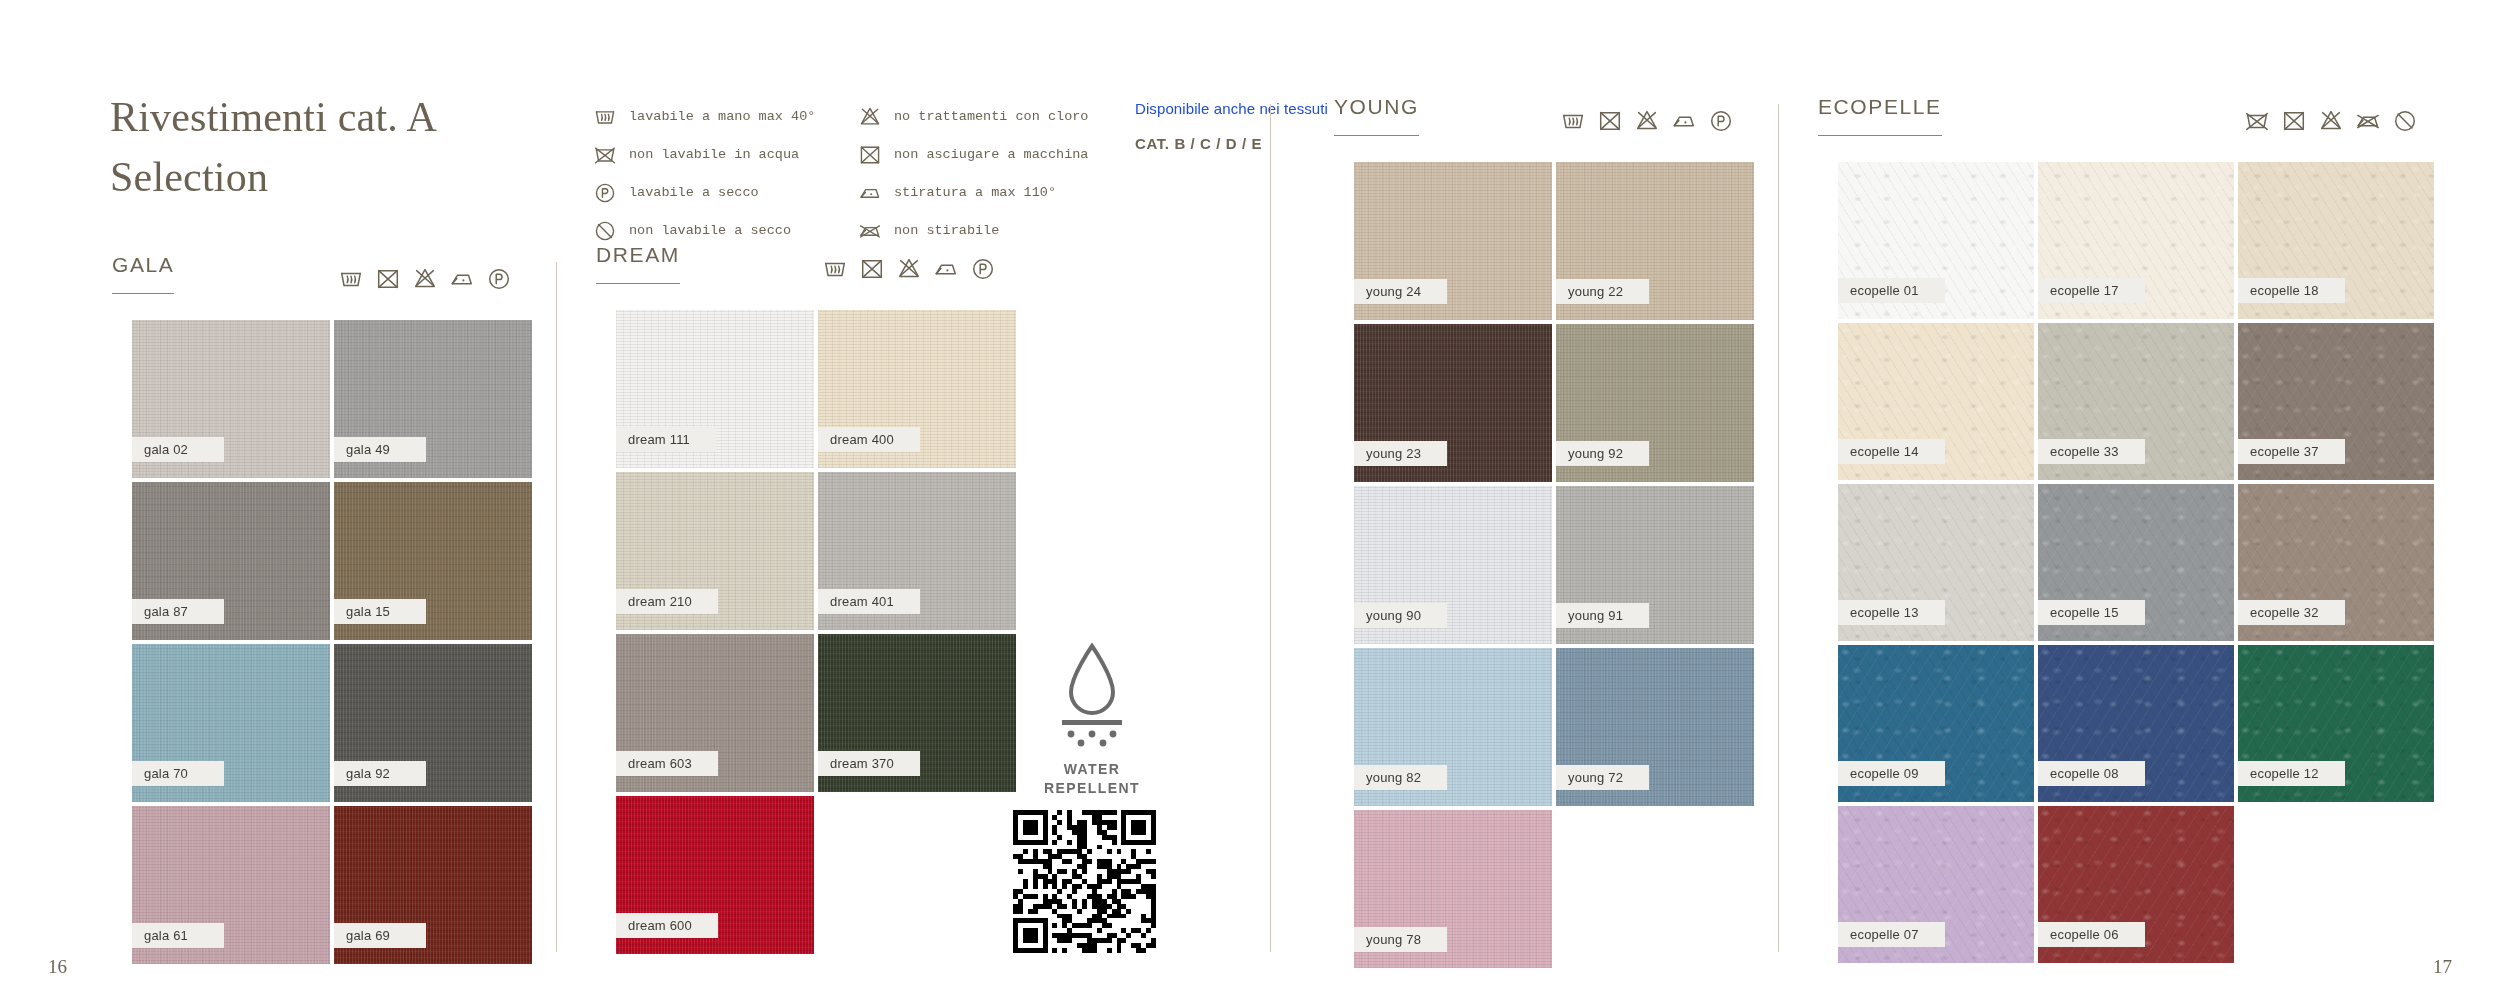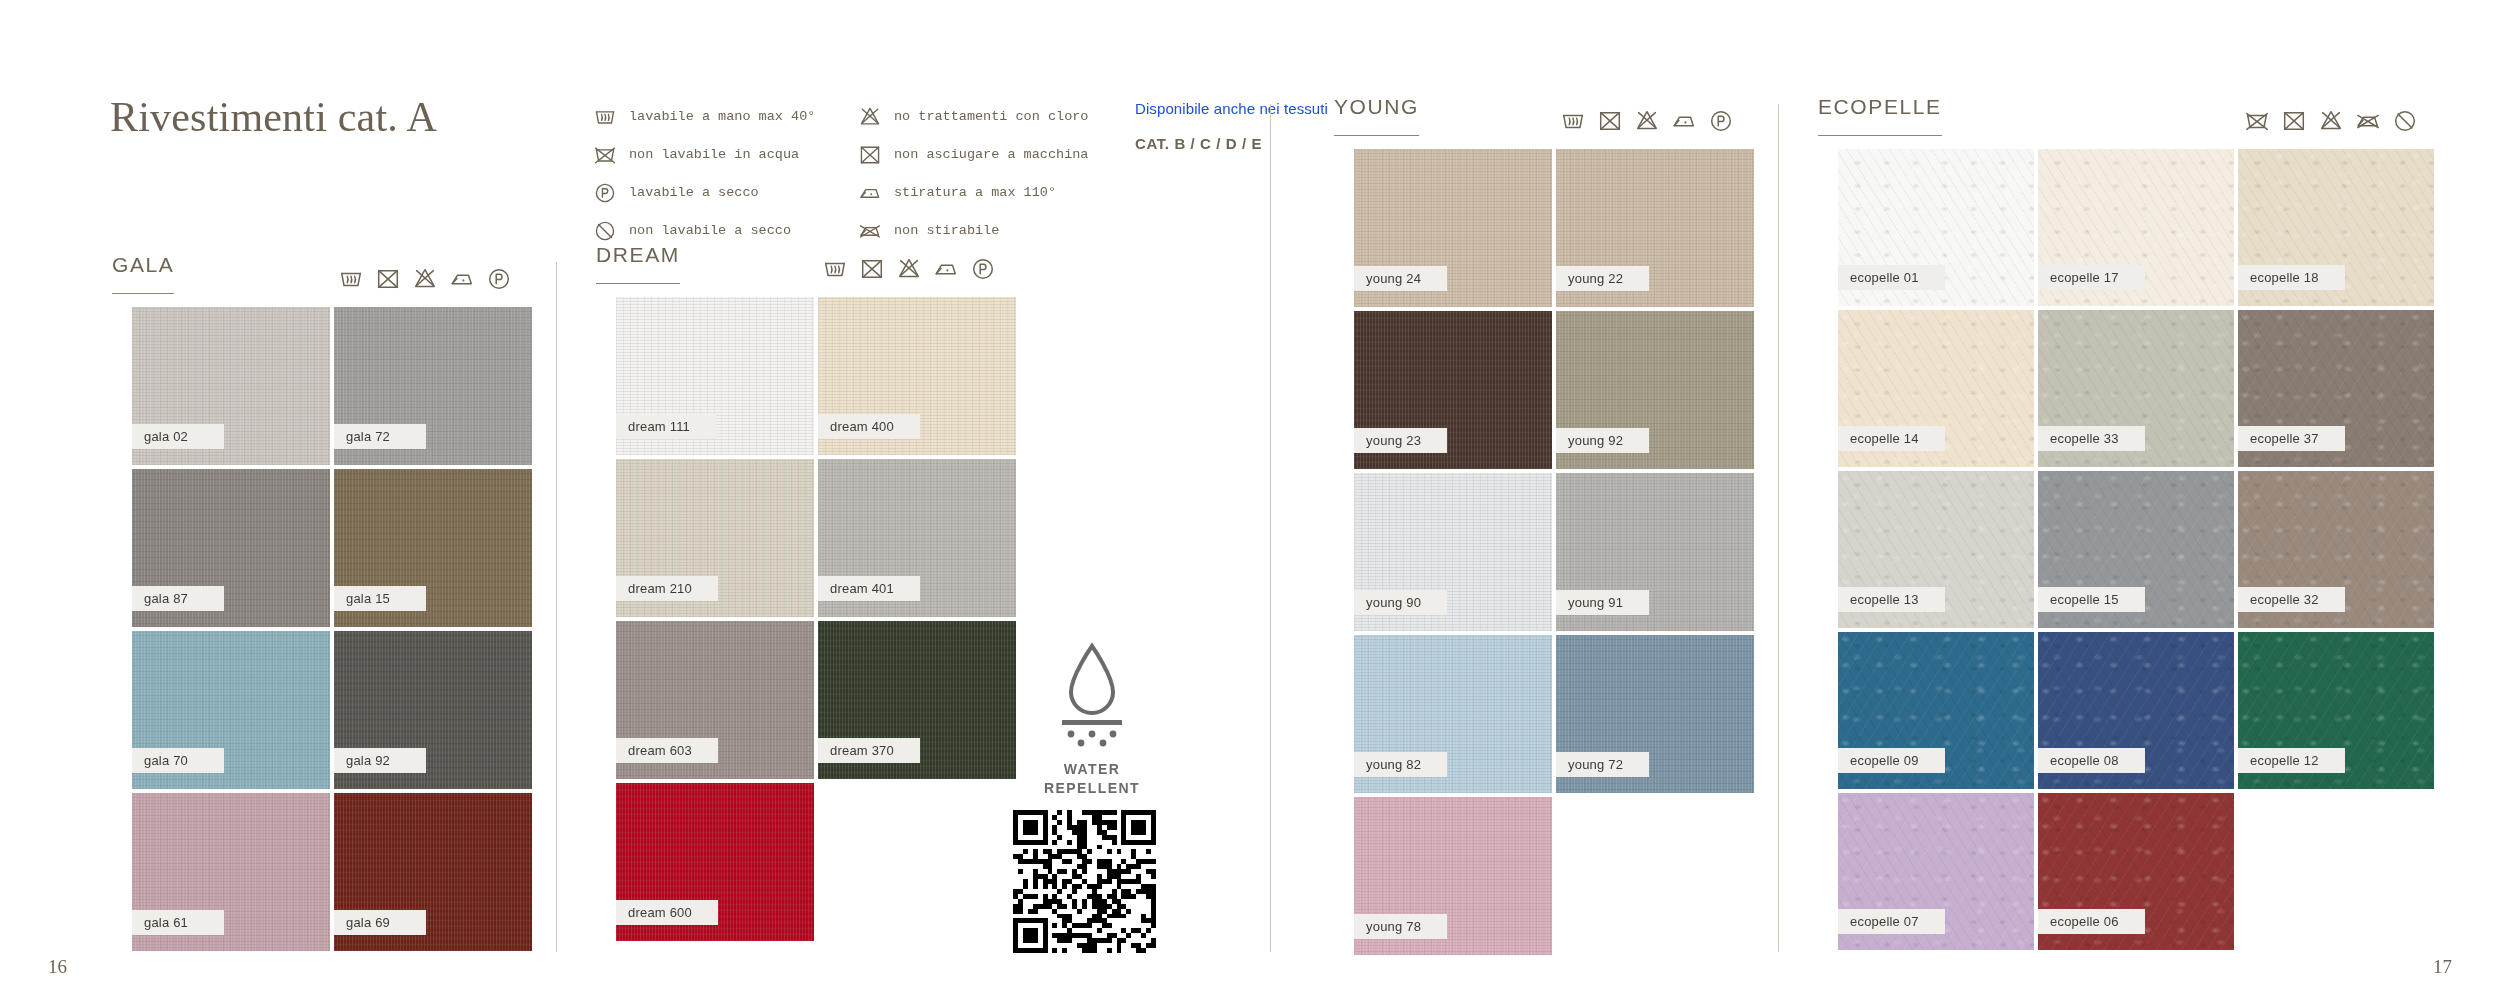--- a/index.html
+++ b/index.html
@@ -34,21 +34,21 @@
   
   .panel{position:absolute;}
   .panel-head{display:flex;align-items:flex-end;justify-content:space-between;height:32px;}
   .panel-name{
     font-size:21px;letter-spacing:1.6px;color:#6d6454;
     border-bottom:1.4px solid #8d8473;padding-bottom:18px;line-height:1;
   }
   .care-icons{display:flex;align-items:center;gap:11px;padding-bottom:2px;}
   .care-icons svg{display:block;}
 
-  .grid{display:grid;gap:4px;margin-top:13px;padding-left:20px;}
+  .grid{display:grid;gap:4px;margin-top:26px;padding-left:20px;}
   .g2{grid-template-columns:repeat(2,1fr);}
   .g3{grid-template-columns:repeat(3,1fr);}
 
   .sw{position:relative;overflow:hidden;}
   .sw-tex{position:absolute;inset:0;}
   .sw-lab{
     position:absolute;left:0;bottom:16px;
     background:#efeeea;color:#3f3a33;
     font-size:13px;line-height:1;padding:6px 0 6px 12px;
     min-width:92px;box-sizing:border-box;letter-spacing:.2px;
@@ -68,20 +68,21 @@
   .pnum.left{left:48px;}
   .pnum.right{right:48px;}
 </style>
 </head>
 <body>
 
 <div class="page">
 
   <div class="title">
     <span>Rivestimenti cat. A</span>
+    <span class="l2">Selection</span>
   </div>
 
   <div class="legend">
     <div class="legend-col c1" id="legcol1">
     <div class="leg-row">
       <span class="leg-ico">
             <svg viewBox="0 0 28 28" width="24" height="24">
               <path d="M4 8 L6.5 21 H21.5 L24 8" stroke="#6d6454" stroke-width="1.6" fill="none" stroke-linejoin="round" stroke-linecap="round"></path>
                <path d="M4 8 L24 8" stroke="#6d6454" stroke-width="1.6" fill="none" stroke-linejoin="round" stroke-linecap="round"></path>
                <path d="M10 11 q1.6 3.5 0 7 M14 11 q1.6 3.5 0 7 M18 11 q1.6 3.5 0 7" stroke="#6d6454" stroke-width="1.6" fill="none" stroke-linejoin="round" stroke-linecap="round"></path>
@@ -206,21 +207,21 @@
       repeating-linear-gradient(90deg, rgba(0,0,0,.05) 0 1px, transparent 1px 7px);"></div>
       <div class="sw-lab"><span>gala 02</span></div>
     </div>
     <div class="sw" style="width:198px;height:158px;">
       <div class="sw-tex" style="background-color:#a09e9c;
     background-image:
       repeating-linear-gradient(0deg, rgba(0,0,0,.075) 0 1px, transparent 1px 3px),
       repeating-linear-gradient(90deg, rgba(255,255,255,.11) 0 1px, transparent 1px 3px),
       repeating-linear-gradient(0deg, rgba(255,255,255,.07) 0 1px, transparent 1px 6px),
       repeating-linear-gradient(90deg, rgba(0,0,0,.05) 0 1px, transparent 1px 7px);"></div>
-      <div class="sw-lab"><span>gala 72</span></div>
+      <div class="sw-lab"><span>gala 49</span></div>
     </div>
     <div class="sw" style="width:198px;height:158px;">
       <div class="sw-tex" style="background-color:#8a847f;
     background-image:
       repeating-linear-gradient(0deg, rgba(0,0,0,.075) 0 1px, transparent 1px 3px),
       repeating-linear-gradient(90deg, rgba(255,255,255,.11) 0 1px, transparent 1px 3px),
       repeating-linear-gradient(0deg, rgba(255,255,255,.07) 0 1px, transparent 1px 6px),
       repeating-linear-gradient(90deg, rgba(0,0,0,.05) 0 1px, transparent 1px 7px);"></div>
       <div class="sw-lab"><span>gala 87</span></div>
     </div>

